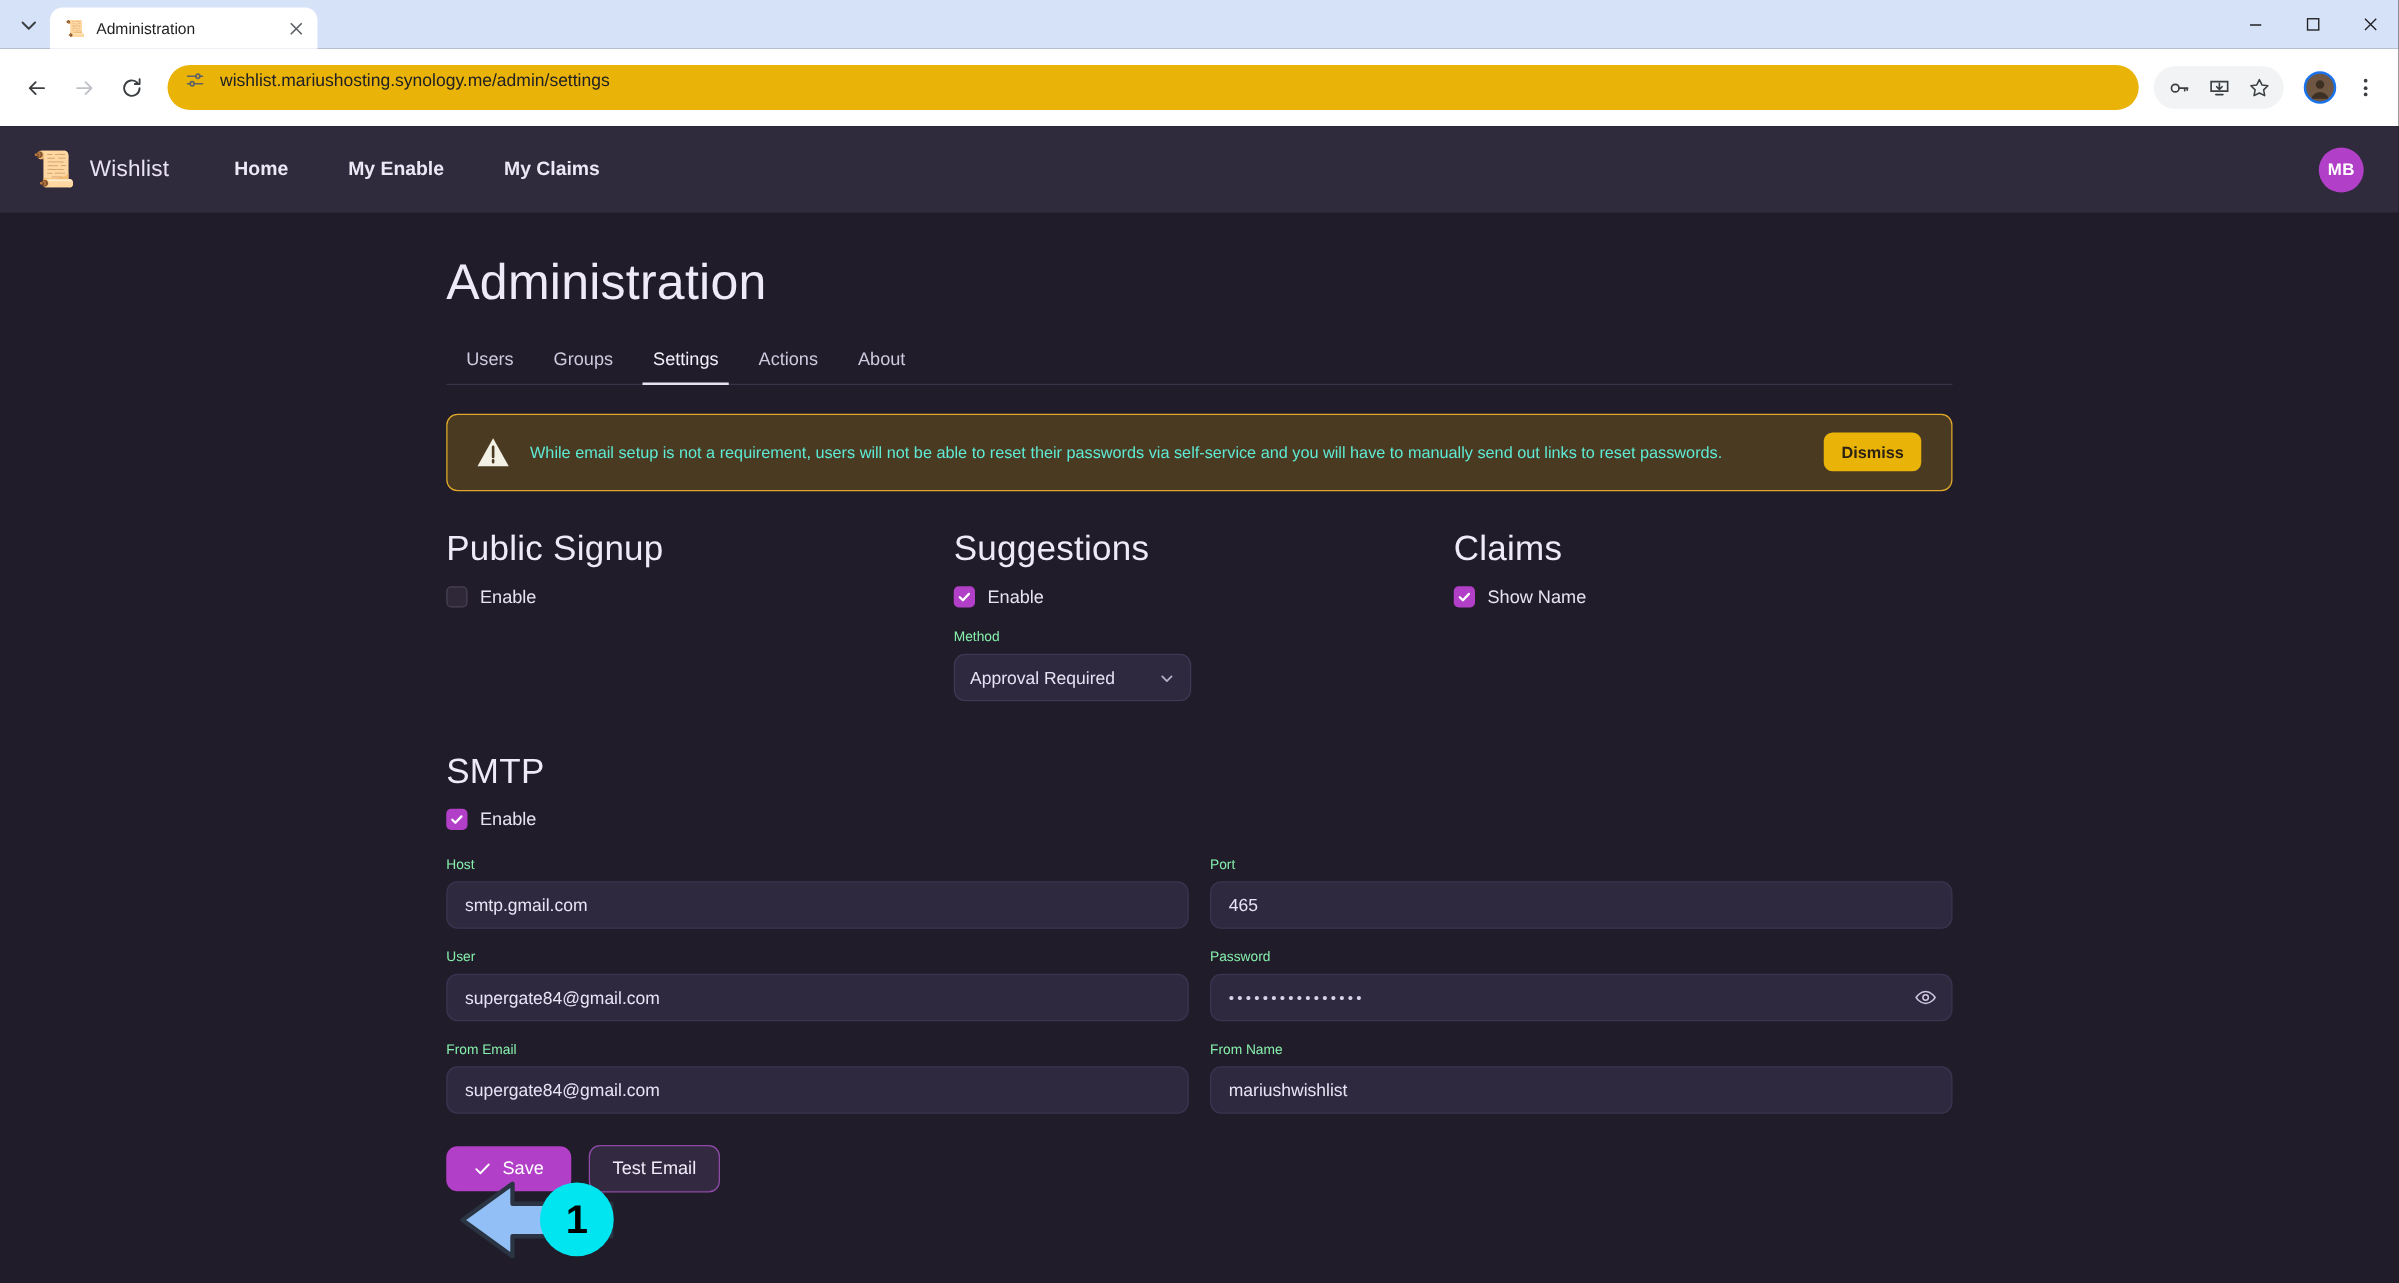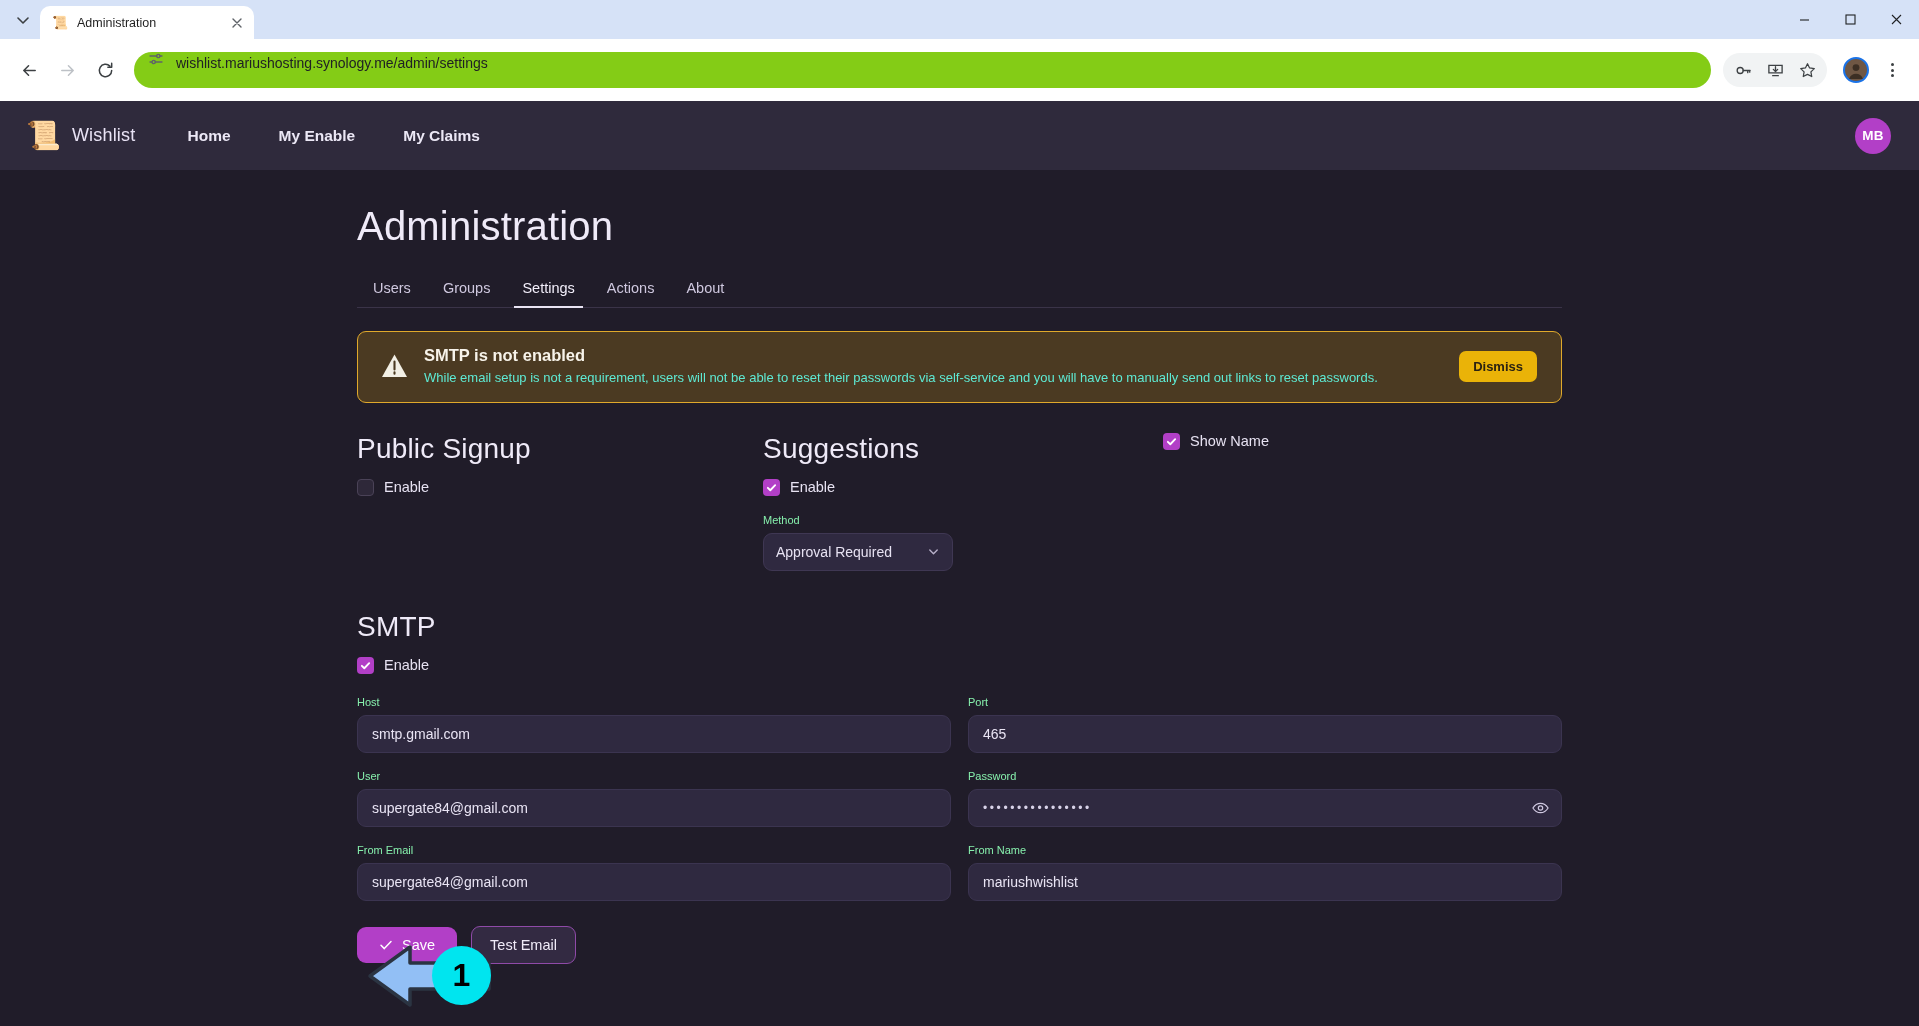--- a/index.html
+++ b/index.html
@@ -84,25 +84,25 @@
     width: 34px; height: 34px;
     display: flex; align-items: center; justify-content: center;
     border-radius: 50%;
     color: #3c4043;
     flex-shrink: 0;
   }
   .nav-btn.disabled { color: #bdc1c6; }
   .omnibox {
     flex: 1;
     height: 36px;
-    background: #84cc16;
+    background: #eab308;
     border-radius: 18px;
     display: flex;
-    align-items: flex-end;
-    padding: 17px 14px;
+    align-items: flex-start;
+    padding: 4px 14px;
     gap: 12px;
     margin: 0 8px;
   }
   .omnibox-url {
     font-size: 14px;
     color: #202124;
     white-space: nowrap;
     overflow: hidden;
   }
   .toolbar-right {
@@ -521,21 +521,20 @@
       </div>
 
       <div class="alert">
         <div class="alert-icon">
           <svg width="27" height="26" viewBox="0 0 27 26">
               <path d="M13.5 1.5L26 24H1z" fill="#f3f0e6"></path>
               <path d="M13.5 8.5v8M13.5 19.2v1.6" stroke="#4b3a22" stroke-width="2.1" stroke-linecap="round"></path>
             </svg>
         </div>
         <div class="alert-body">
-          <div class="alert-title">SMTP is not enabled</div>
           <div class="alert-text">While email setup is not a requirement, users will not be able to reset their passwords via self-service and you will have to manually send out links to reset passwords.</div>
         </div>
         <button class="dismiss-btn">Dismiss</button>
       </div>
 
       <div class="settings-grid">
 
         <div>
           <h2 class="section-h">Public Signup</h2>
           <div class="check-row">
@@ -559,20 +558,21 @@
             <div class="select-box">
               <span>Approval Required</span>
               <svg width="13" height="13" viewBox="0 0 14 14">
                   <path d="M3 5.5l4 4 4-4" stroke="#b9b1ca" stroke-width="1.5" fill="none" stroke-linecap="round" stroke-linejoin="round"></path>
                 </svg>
             </div>
           </div>
         </div>
 
         <div>
+          <h2 class="section-h">Claims</h2>
           <div class="check-row">
             <span class="checkbox on">
               <svg width="11" height="11" viewBox="0 0 12 12">
                   <path d="M2 6.3l2.7 2.7L10 3.4" stroke="#fff" stroke-width="2" fill="none" stroke-linecap="round" stroke-linejoin="round"></path>
                 </svg>
             </span>
             <span class="check-label">Show Name</span>
           </div>
         </div>
 

